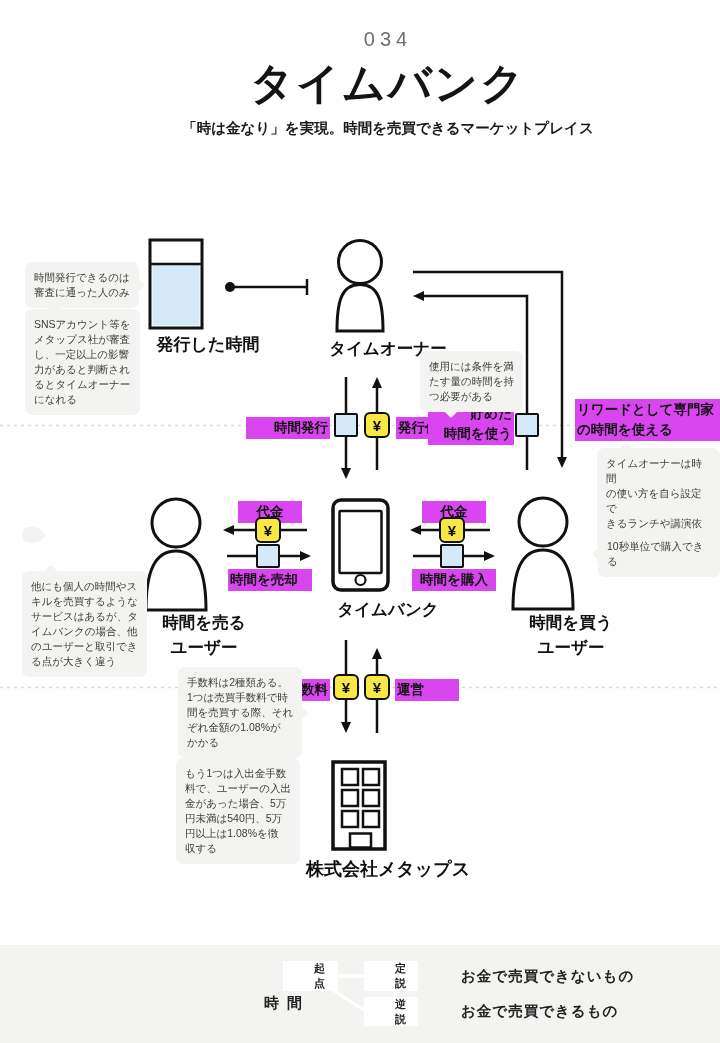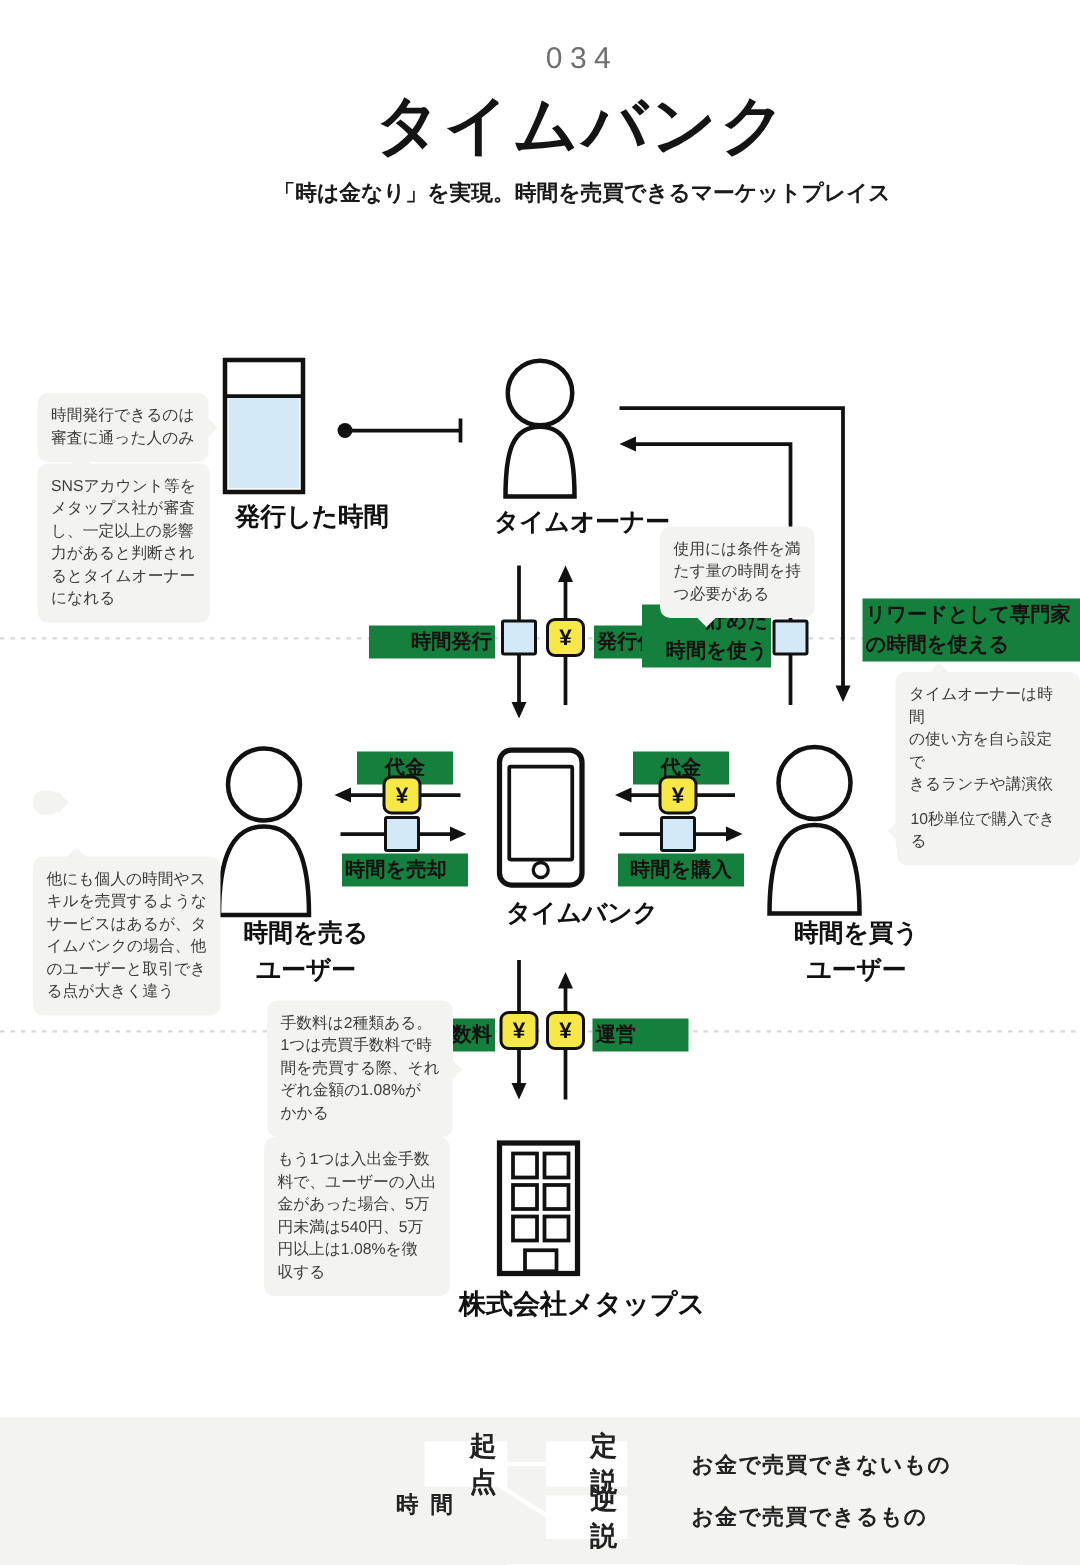--- a/index.html
+++ b/index.html
@@ -8,35 +8,35 @@
   .abs{position:absolute;}
   .footer-band{left:0;top:945px;width:720px;height:98px;background:#f3f3f1;}
   svg.layer{position:absolute;left:0;top:0;z-index:1;}
   .txt{position:absolute;z-index:2;padding-left:28px;}
   .page-number{left:0;top:28px;width:720px;text-align:center;font-size:20px;letter-spacing:5px;
                color:#6f6f6f;font-weight:400;}
   .page-title{left:0;top:55px;width:720px;text-align:center;font-size:43px;font-weight:800;
               letter-spacing:2px;color:#141414;}
   .page-subtitle{left:0;top:119px;width:720px;text-align:center;font-size:14.5px;font-weight:700;color:#1a1a1a;}
   .node-label{font-weight:700;font-size:16.5px;color:#111;text-align:center;white-space:pre-line;line-height:25px;}
-  .flow-label{font-weight:700;font-size:13.5px;color:#111;background:#15803d;white-space:pre-line;
+  .flow-label{font-weight:700;font-size:13.5px;color:#111;background:#d946ef;white-space:pre-line;
               line-height:20px;padding:1px 2px;}
   .bubble{position:absolute;z-index:2;background:#f3f3f1;border-radius:7px;padding:8px 9px;}
   .bubble-text{display:block;font-size:10.5px;line-height:15px;color:#3c3c3c;font-weight:500;white-space:pre-line;}
   .tail{position:absolute;width:10px;height:10px;background:#f3f3f1;transform:rotate(45deg);}
   .tail-r{right:-4px;top:50%;margin-top:-5px;}
   .tail-l{left:-4px;top:50%;margin-top:-5px;}
   .tail-t{top:-4px;left:24px;}
   .tail-b{bottom:-4px;left:26px;}
   .sq{position:absolute;z-index:3;box-sizing:border-box;border:2.5px solid #111;}
   .sq-time{width:24px;height:24px;background:#d4e9f7;border-radius:2px;}
   .sq-yen{width:26px;height:26px;background:#f7e847;border-radius:6px;display:flex;
           align-items:center;justify-content:center;font-weight:800;font-size:15px;color:#111;}
   .f-box{position:absolute;z-index:2;background:#ffffff;display:flex;align-items:center;justify-content:center;}
-  .f-box span{font-size:18px;font-weight:700;letter-spacing:8px;padding-left:8px;color:#222;margin-left:23px;}
+  .f-box span{font-size:11px;font-weight:700;letter-spacing:8px;padding-left:8px;color:#222;margin-left:23px;}
   .f-word{font-size:15px;font-weight:700;letter-spacing:8px;color:#222;}
   .f-desc{font-size:14.5px;font-weight:700;letter-spacing:1px;color:#222;}
 </style>
 </head>
 <body>
 
 <div class="page">
 
   <div class="abs footer-band"></div>
 
@@ -195,21 +195,21 @@
   </div>
   <div class="bubble" style="left:25px;top:309px;">
     <span class="tail tail-t"></span>
     <span class="bubble-text">SNSアカウント等を
 メタップス社が審査
 し、一定以上の影響
 力があると判断され
 るとタイムオーナー
 になれる</span>
   </div>
-  <div class="bubble" style="left:420px;top:351px;margin-left:20px;">
+  <div class="bubble" style="left:420px;top:351px;">
     <span class="tail tail-b"></span>
     <span class="bubble-text">使用には条件を満
 たす量の時間を持
 つ必要がある</span>
   </div>
   <div class="bubble" style="left:597px;top:448px;">
     <span class="tail tail-t"></span>
     <span class="bubble-text">タイムオーナーは時間
 の使い方を自ら設定で
 きるランチや講演依頼、

